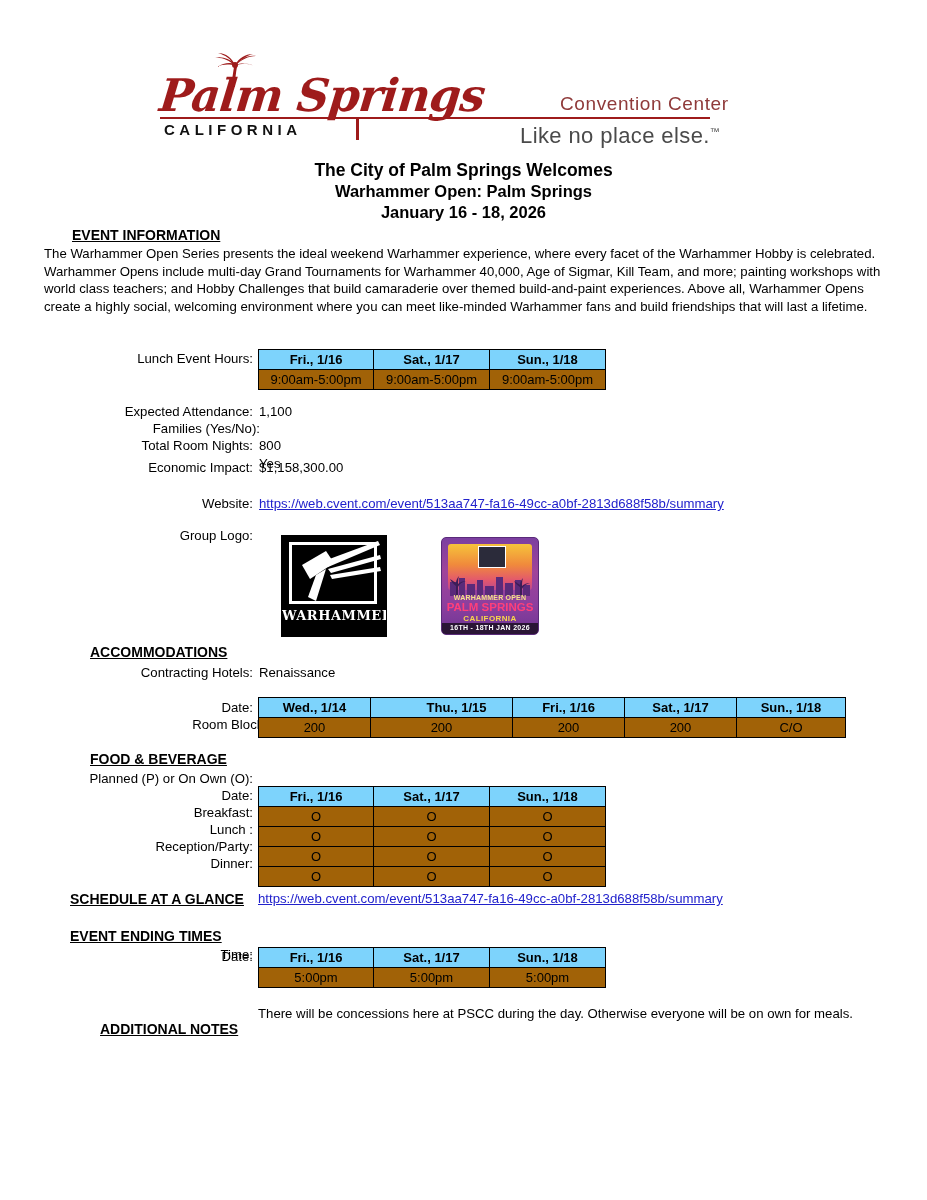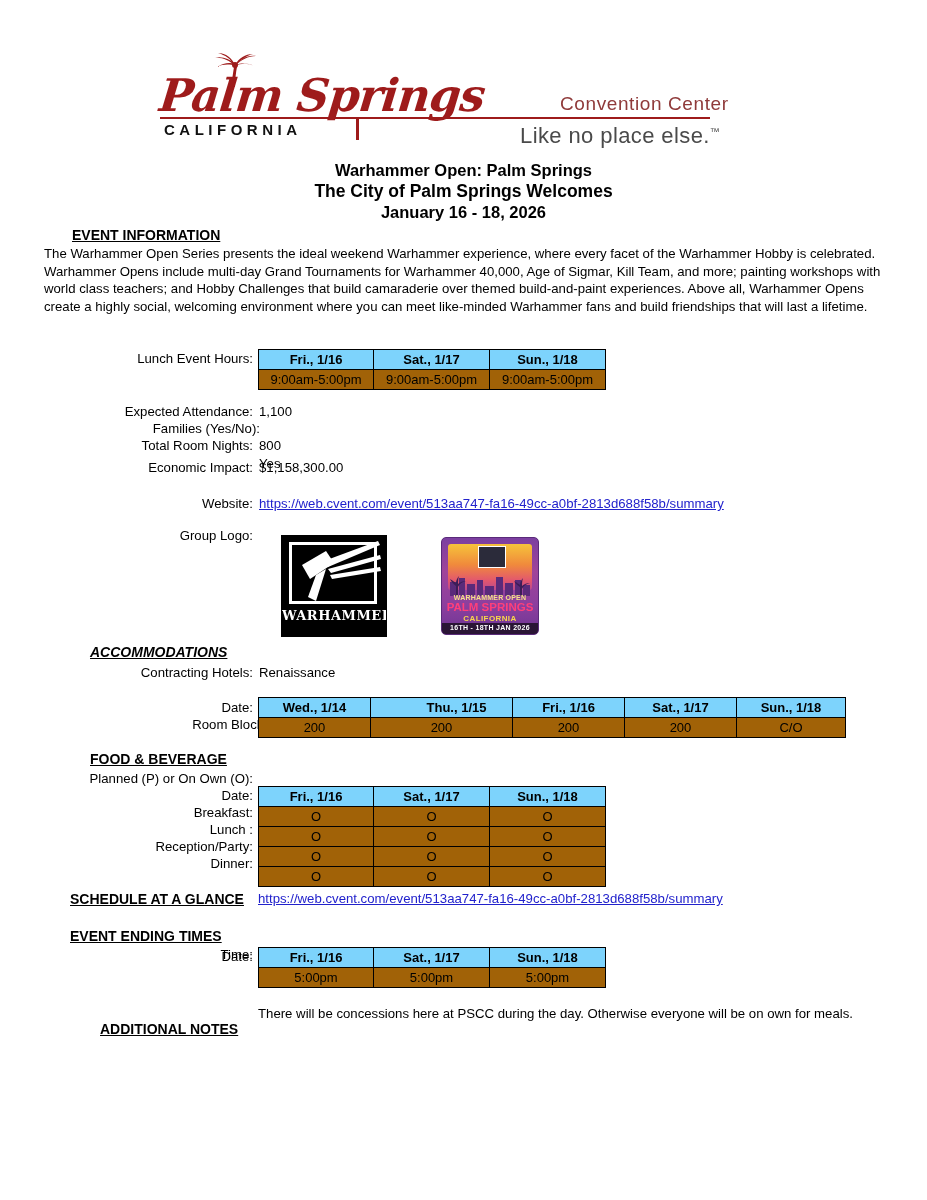--- a/index.html
+++ b/index.html
@@ -315,22 +315,22 @@
       <div class="california">CALIFORNIA</div>
     </div>
 
     <div class="conv-center">Convention Center</div>
     <div class="tagline">
       <span>Like no place else.</span><span class="tm">™</span>
     </div>
   </div>
 
   <div class="title-block">
+    <div class="title-line t1">The City of Palm Springs Welcomes</div>
     <div class="title-line">Warhammer Open: Palm Springs</div>
-    <div class="title-line t1">The City of Palm Springs Welcomes</div>
     <div class="title-line">January 16 - 18, 2026</div>
   </div>
 
   <div class="sect-head" style="left:72px; top:227px;">EVENT INFORMATION</div>
   <div class="intro">The Warhammer Open Series presents the ideal weekend Warhammer experience, where every facet of the Warhammer Hobby is celebrated. Warhammer Opens include multi-day Grand Tournaments for Warhammer 40,000, Age of Sigmar, Kill Team, and more; painting workshops with world class teachers; and Hobby Challenges that build camaraderie over themed build-and-paint experiences. Above all, Warhammer Opens create a highly social, welcoming environment where you can meet like-minded Warhammer fans and build friendships that will last a lifetime.</div>
 
   <div class="label" style="left:53px; top:351px; width:200px;">Lunch Event Hours:</div>
   <table class="grid" style="left:258px; top:349px; width:332px;">
     <tbody>
         <tr>
@@ -397,21 +397,21 @@
       </g>
     </svg>
     <div class="ps-pic"></div>
     <div class="ps-txt1">WARHAMMER OPEN</div>
     <div class="ps-txt2">PALM SPRINGS</div>
     <div class="ps-txt3">CALIFORNIA</div>
     <div class="ps-bar"></div>
     <div class="ps-date">16TH - 18TH JAN 2026</div>
   </div>
 
-  <div class="sect-head" style="left:90px; top:644px;font-style:italic;">ACCOMMODATIONS</div>
+  <div class="sect-head" style="left:90px; top:644px;">ACCOMMODATIONS</div>
 
   <div class="label" style="left:53px; top:665px; width:200px;">Contracting Hotels:</div>
   <div class="value" style="left:259px; top:665px;">Renaissance</div>
 
   <div class="label" style="left:53px; top:700px; width:200px;">Date:</div>
   <div class="label" style="left:67px; top:717px; width:200px;">Room Block:</div>
 
   <table class="grid" style="left:258px; top:697px; width:532px;">
     <tbody>
         <tr>

